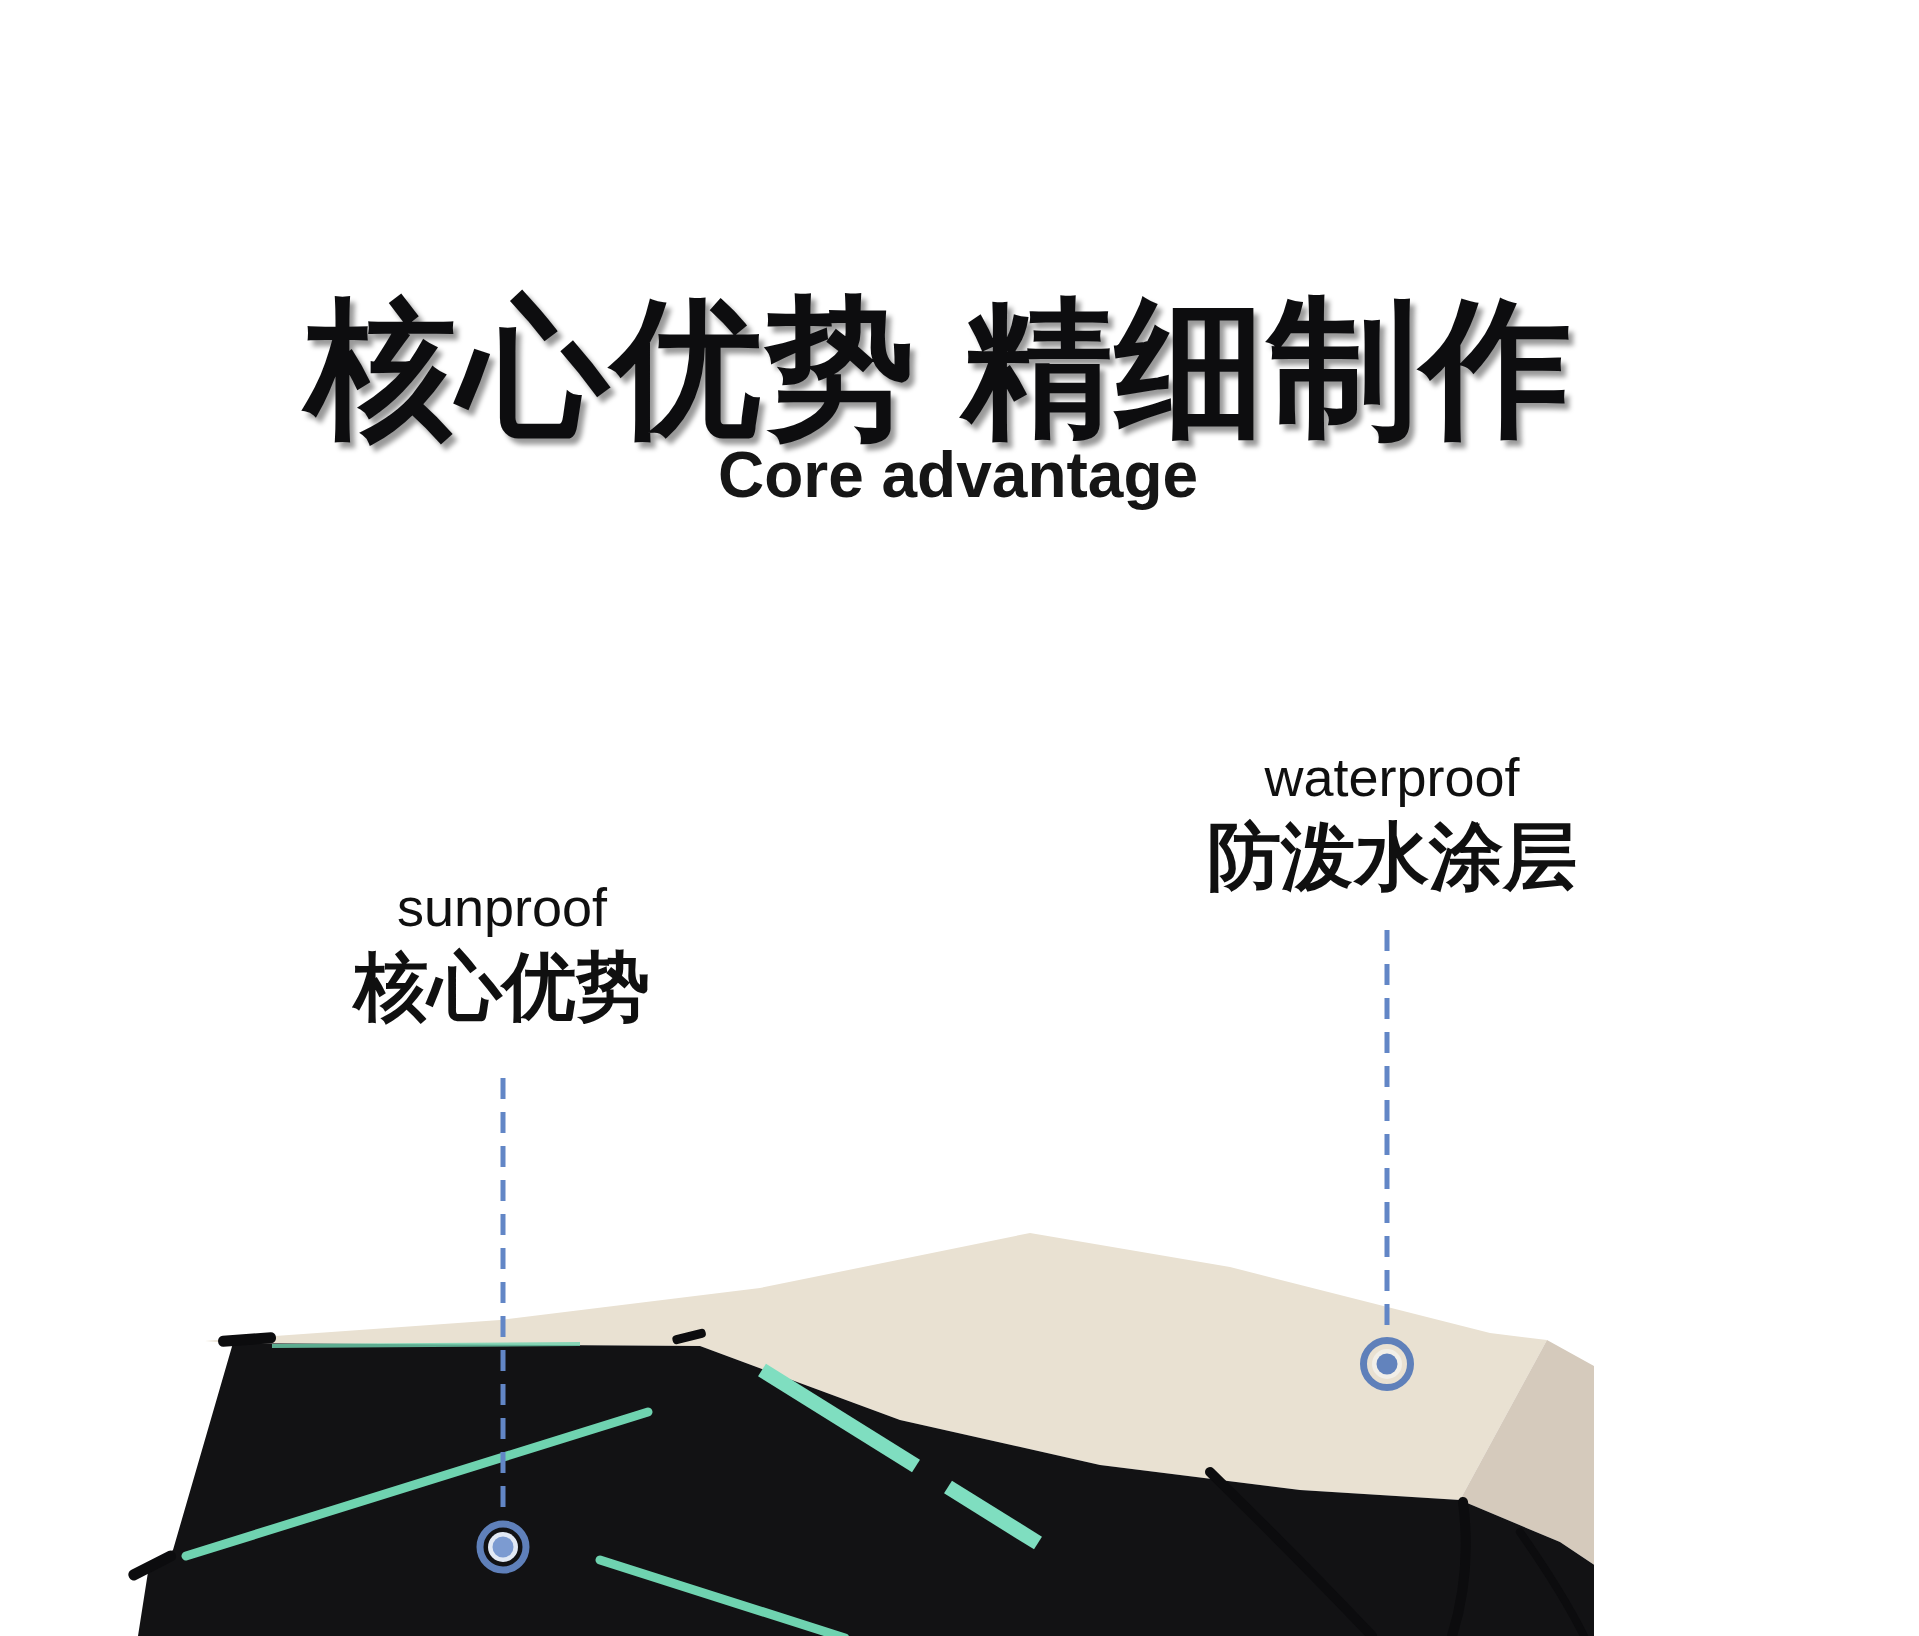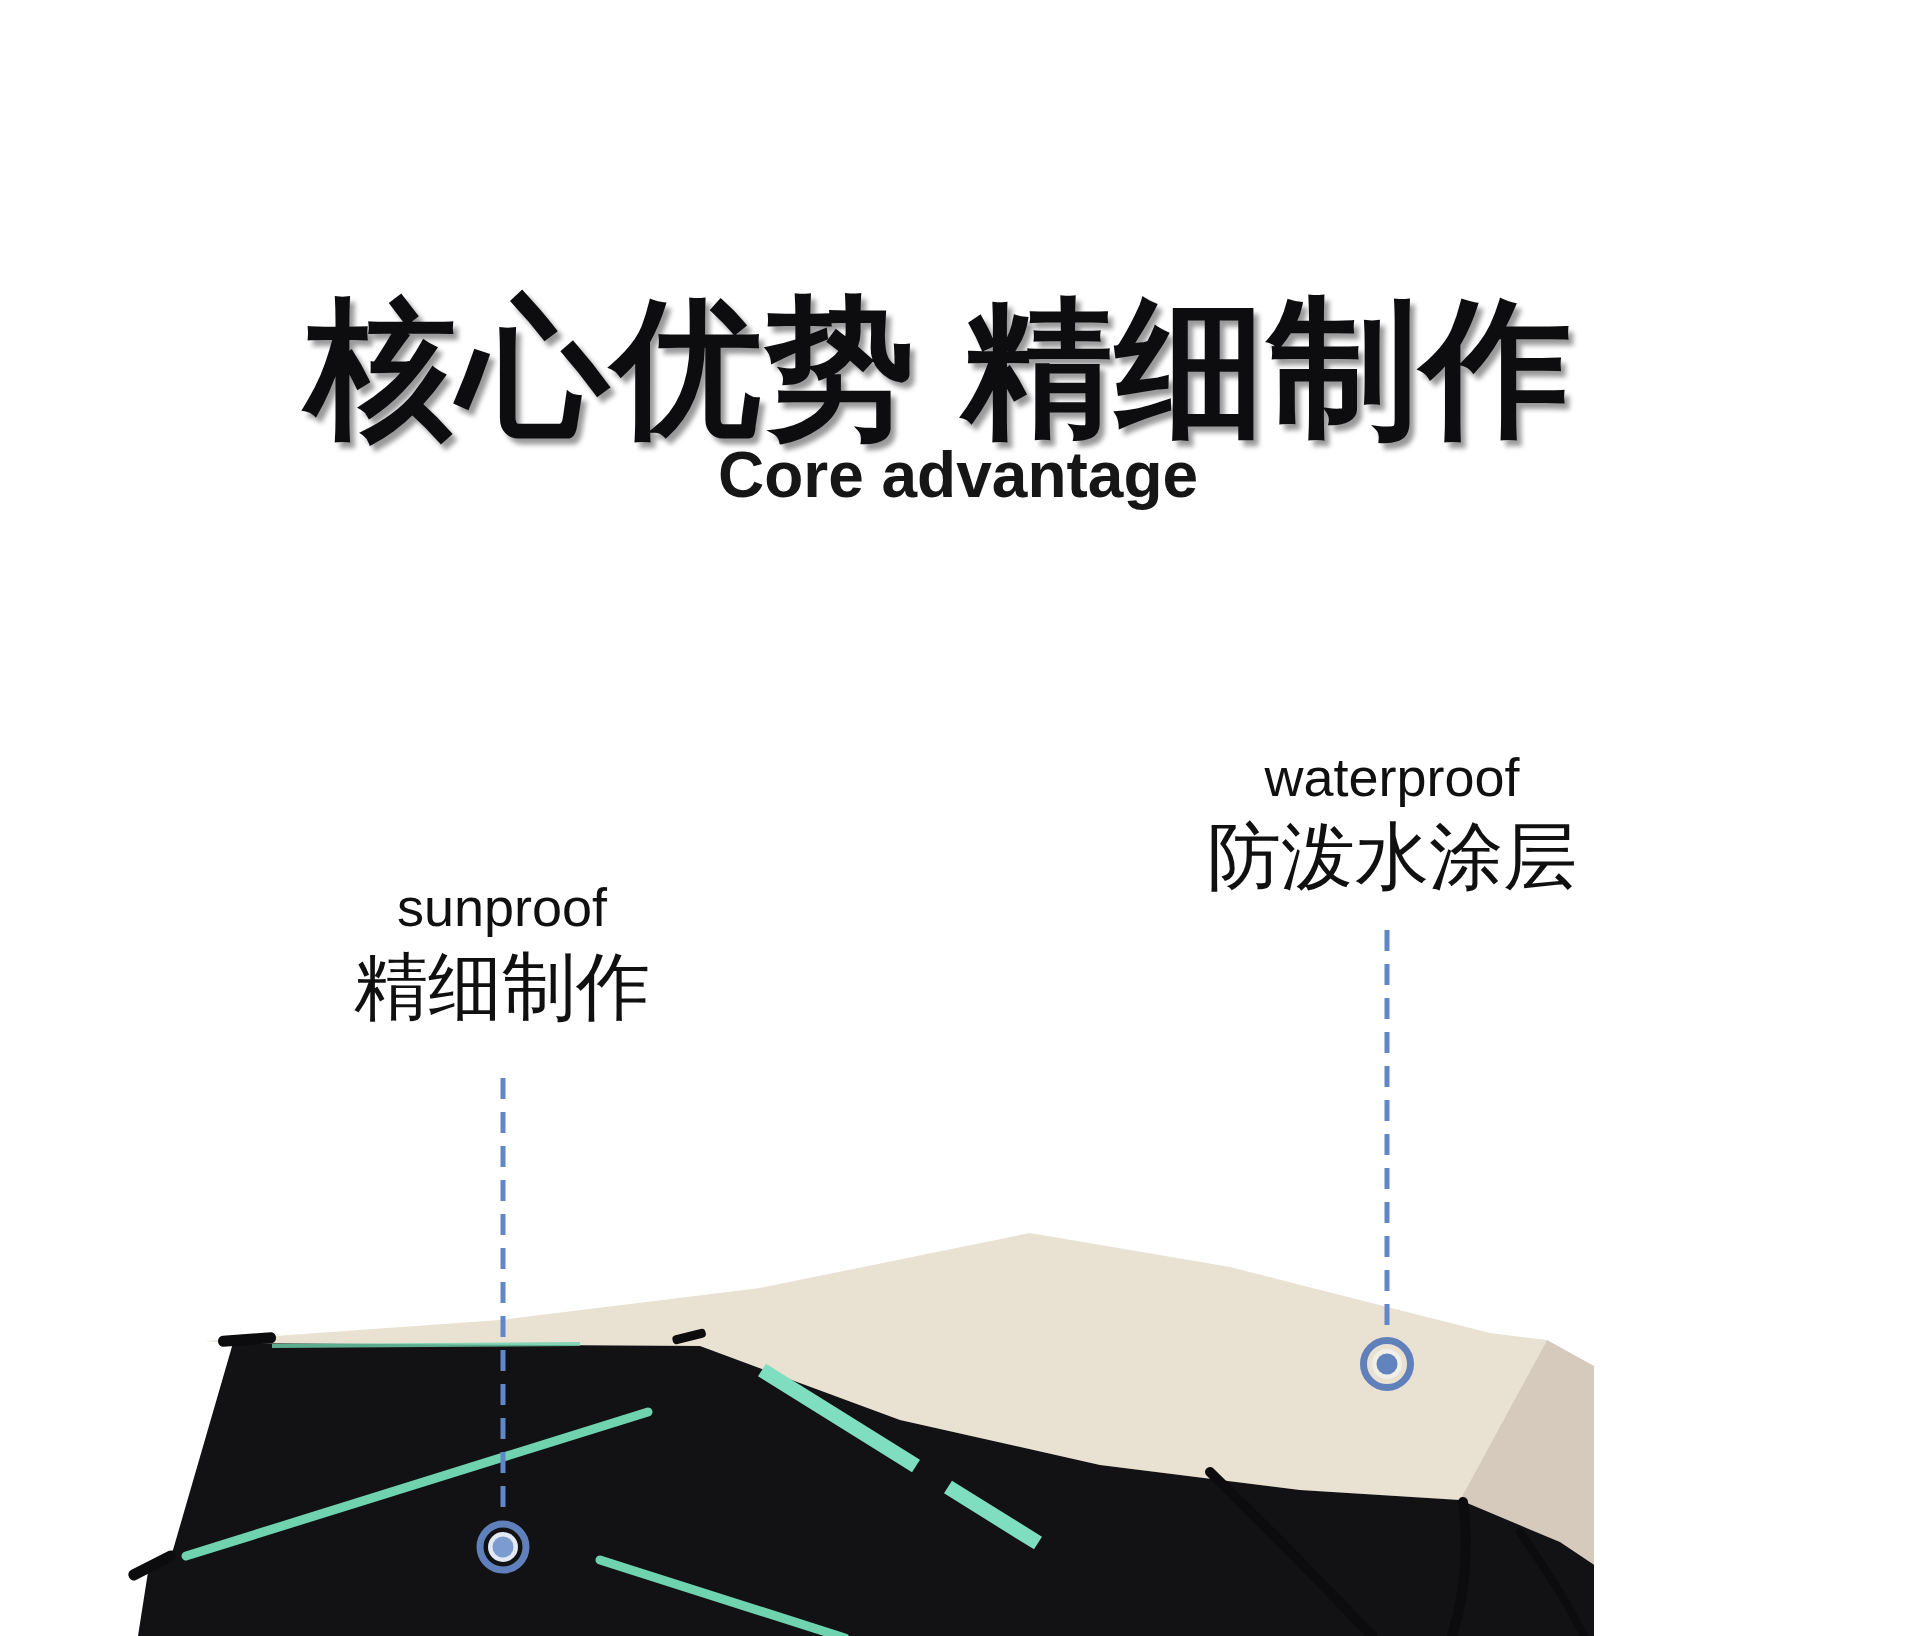--- a/index.html
+++ b/index.html
@@ -40,21 +40,21 @@
     color:#101010;
     white-space:nowrap;
   }
   .callout .en{
     font-size:54px;
     font-weight:normal;
     line-height:1;
   }
   .callout .zh{
     font-size:74px;
-    font-weight:normal;
+    font-weight:bold;
     line-height:1;
     margin-top:16px;
   }
   .callout-waterproof{ left:1392px; top:750px; }
   .callout-sunproof{ left:502px; top:880px; }
   .scene{
     position:absolute;
     left:0; top:0;
     width:1919px;
     height:1636px;
@@ -101,21 +101,21 @@
     <line stroke-width="5" stroke-dasharray="21 13" x1="1387" y1="930" x2="1387" y2="1332" stroke="#6286c6"></line>
     <g>
       <circle cx="1387" cy="1364" r="15" fill="#f2efe8"></circle>
       <circle cx="1387" cy="1364" r="10.5" fill="#6283bd"></circle>
       <circle cx="1387" cy="1364" r="23.5" fill="none" stroke-width="7" stroke="#5f80ba"></circle>
     </g>
   </svg>
 
   <div class="callout callout-sunproof">
     <div class="en">sunproof</div>
-    <div class="zh">精细制作</div>
+    <div class="zh">核心优势</div>
   </div>
 
   <div class="callout callout-waterproof">
     <div class="en">waterproof</div>
     <div class="zh">防泼水涂层</div>
   </div>
 
 </div>
 
 </body></html>

